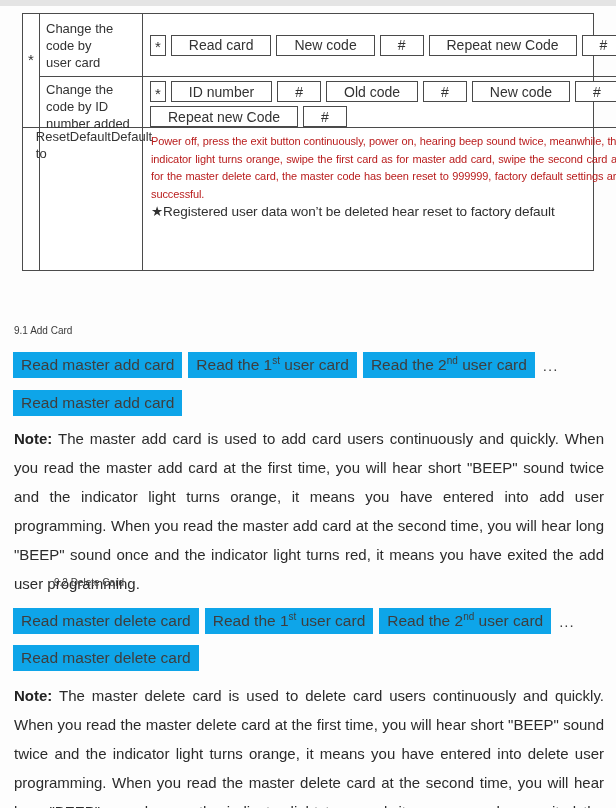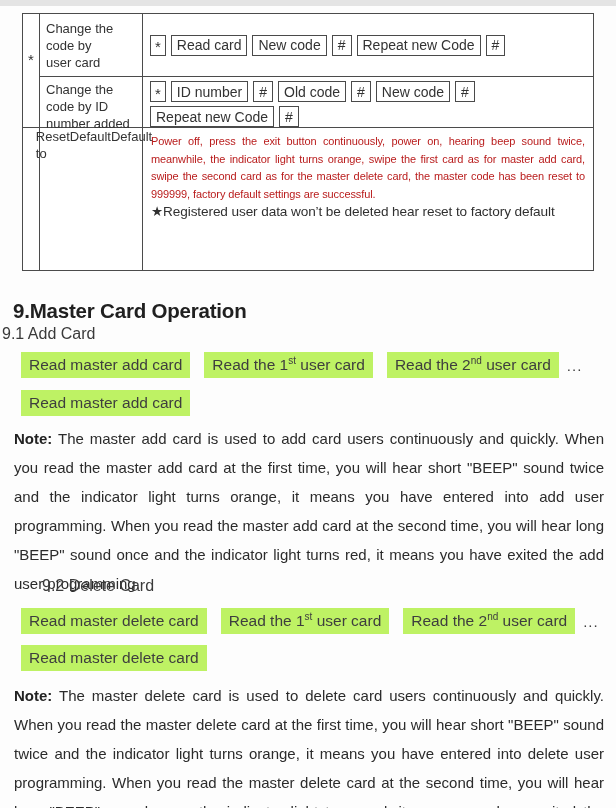--- a/index.html
+++ b/index.html
@@ -26,46 +26,46 @@
   .c-seq2     { grid-column:3; grid-row:2; border-bottom:1.4px solid #4b4b4b; display:flex; flex-wrap:wrap; align-content:flex-start;
                 gap:2px 5px; padding:4px 8px 0 7px; }
   .c-label3   { grid-column:2; grid-row:3; border-right:1.4px solid #4b4b4b; display:flex; flex-direction:row; justify-content:center; padding-left:6px; }
   .c-desc     { grid-column:3; grid-row:3; padding:5px 8px 0 8px; overflow:hidden; }
 
   .lbl-line { font-size:13px; line-height:17px; color:#333; }
   .star-mark { font-size:15px; line-height:10px; color:#333; transform:translateY(3px); }
 
   .kbox {
     display:inline-flex; align-items:center; height:21px;
-    border:1.4px solid #4a4a4a; background:#fff; padding:0 5px;
+    border:1.4px solid #4a4a4a; background:#fff; padding:0 17px;
     font-size:14px; color:#333; white-space:nowrap; overflow:hidden;
   }
   .kbox.star { line-height:30px; font-size:15px; padding:0 4px; }
   .kbox.star span, .kbox span { display:inline-block; }
   .kbox.star .g { transform:translateY(2px); }
   .c-seq1 .kbox { margin-right:5px; }
   .kbreak { width:100%; height:0; }
 
   .desc-text { font-size:11px; line-height:17.6px; text-align:justify; color:#b91c1c; letter-spacing:-0.1px; }
   .desc-foot { font-size:13.6px; line-height:17.6px; text-align:justify; color:#303030; letter-spacing:-0.1px; }
 
   
   .sec-heading { position:absolute; left:13px; top:299px; font-size:20.5px; font-weight:700; color:#202020; letter-spacing:-0.2px; }
-  .subtitle    { position:absolute; left:2px; font-size:16px; color:#3a3a3a; }
+  .subtitle    { position:absolute; left:14px; font-size:10px; color:#3a3a3a; }
   .sub-1 { top:325px; }
   .sub-2 { top:577px;margin-left:40px; }
 
   .chip-row { position:absolute; left:13px; display:flex; align-items:center; gap:6px; }
   .chips-1 { top:352px; }
   .chips-2 { top:390px; }
   .chips-3 { top:608px; }
   .chips-4 { top:645px; }
   .chip {
-    display:inline-block; background:#bef264; color:#3e3e3e;
-    font-size:15.5px; line-height:20px; padding:3px 8px; white-space:nowrap;margin-left:8px;
+    display:inline-block; background:#0ea5e9; color:#3e3e3e;
+    font-size:15.5px; line-height:20px; padding:3px 8px; white-space:nowrap;
   }
   .chip .sup { font-size:10px; vertical-align:super; line-height:0; }
   .ellipsis { font-size:15px; color:#3e3e3e; margin-left:2px; letter-spacing:1px; }
 
   .note { position:absolute; left:14px; width:590px; font-size:15px; line-height:29px; text-align:justify; color:#2b2b2b; }
   .note-1 { top:424px; }
   .note-2 { top:681px; }
   .note-label { font-weight:700; color:#222; }
 </style>
 </head>
@@ -120,21 +120,20 @@
       <div class="lbl-line">Reset to</div>
       <div class="lbl-line">Default</div>
       <div class="lbl-line">Default</div>
     </div>
     <div class="cell c-desc">
       <div class="desc-text">Power off, press the exit button continuously, power on, hearing beep sound twice, meanwhile, the indicator light turns orange, swipe the first card as for master add card, swipe the second card as for the master delete card, the master code has been reset to 999999, factory default settings are successful.</div>
       <div class="desc-foot">★Registered user data won’t be deleted hear reset to factory default</div>
     </div>
   </div>
 
-  <div class="sec-heading">9.Master Card Operation</div>
 
   <div class="subtitle sub-1">9.1 Add Card</div>
 
   <div class="chip-row chips-1">
     <span class="chip">Read master add card</span>
     <span class="chip"><span>Read the 1</span><span class="sup">st</span><span> user card</span></span>
     <span class="chip"><span>Read the 2</span><span class="sup">nd</span><span> user card</span></span>
     <span class="ellipsis">...</span>
   </div>
   <div class="chip-row chips-2">

